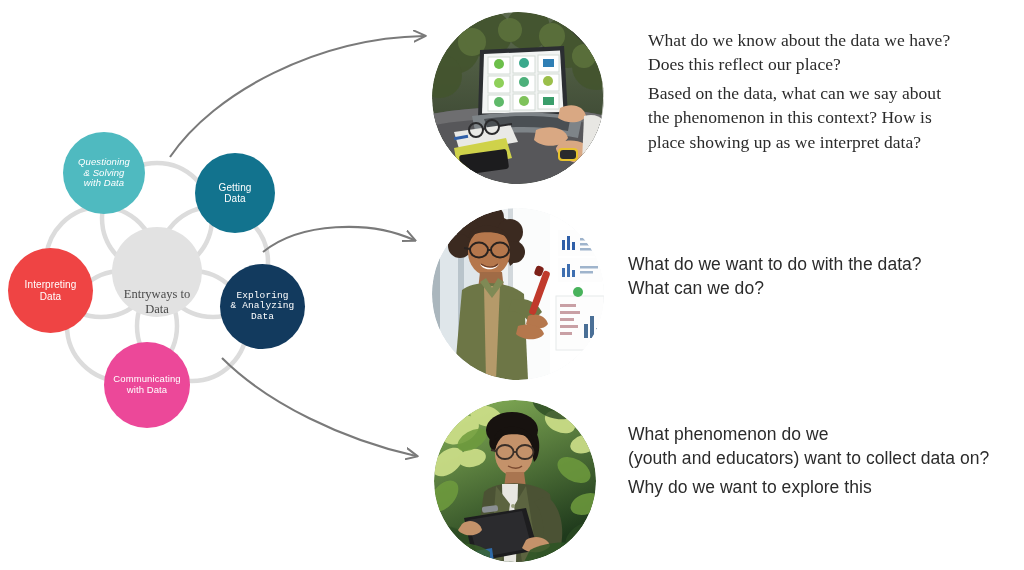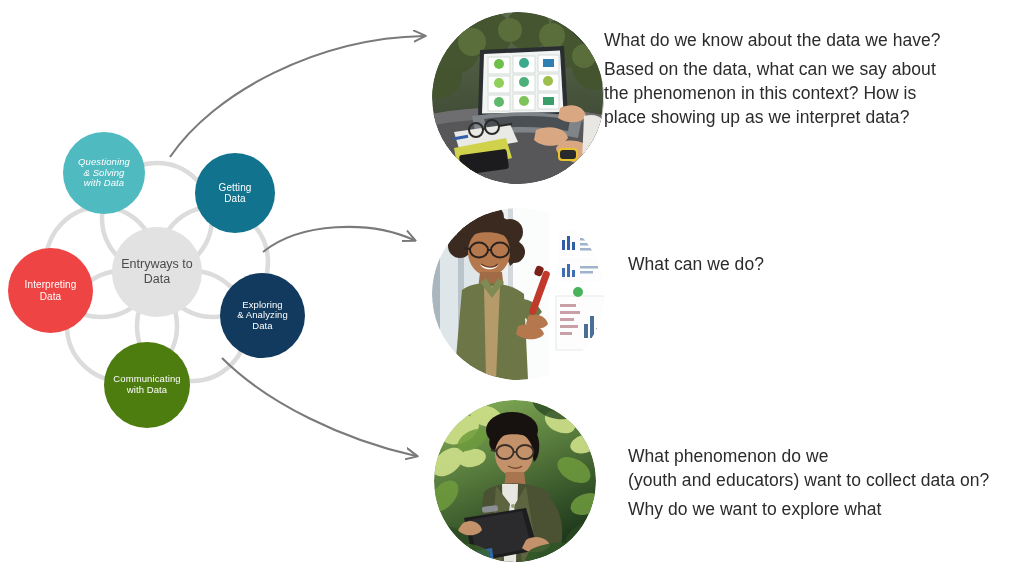--- a/index.html
+++ b/index.html
@@ -47,25 +47,26 @@
     letter-spacing: 0.1px;
     box-sizing: border-box;
   }
   .bubble span { display: block; }
 
   .bubble-center {
     position: absolute;
     border-radius: 50%;
     background: #e2e2e2;
     display: flex;
-    align-items: center;
+    align-items: flex-end;
     justify-content: center;
     text-align: center;
     color: #4a4a4a;
     line-height: 1.2;
+    font-family: Liberation Serif, serif;
   }
 
   
   #arrows {
     position: absolute;
     left: 0; top: 0;
     width: 1024px;
     height: 570px;
     pointer-events: none;
   }
@@ -120,29 +121,29 @@
       </div>
     </div>
 
     <div class="bubble" style="left:195px; top:43px; width:80px; height:80px; background:#12738e; font-size:10px;">
       <div>
         <span>Getting</span>
         <span>Data</span>
       </div>
     </div>
 
-    <div class="bubble" style="left:220px; top:163px; width:85px; height:85px; background:#123a5e; font-size:9.5px;">
+    <div class="bubble" style="left:220px; top:154px; width:85px; height:85px; background:#123a5e; font-size:9.5px;font-family:Liberation Mono, monospace;">
       <div>
         <span>Exploring</span>
         <span>&amp; Analyzing</span>
         <span>Data</span>
       </div>
     </div>
 
-    <div class="bubble" style="left:104px; top:232px; width:86px; height:86px; background:#4d7c0f; font-size:9.5px;">
+    <div class="bubble" style="left:104px; top:232px; width:86px; height:86px; background:#ec4899; font-size:9.5px;">
       <div>
         <span>Communicating</span>
         <span>with Data</span>
       </div>
     </div>
 
     <div class="bubble" style="left:8px; top:138px; width:85px; height:85px; background:#ef4444; font-size:10px;">
       <div>
         <span>Interpreting</span>
         <span>Data</span>
@@ -411,30 +412,32 @@
 
         <path d="M28 124 C 36 118, 46 122, 48 130 C 42 138, 28 136, 24 130 Z" fill="#c4926a"></path>
         <path d="M92 140 C 102 134, 114 138, 116 146 C 110 154, 94 154, 88 148 Z" fill="#c4926a"></path>
 
         <path d="M96 150 C 120 138, 150 142, 162 152 L162 162 L90 162 Z" fill="#2d5524" opacity="0.85"></path>
         <path d="M0 150 C 20 140, 44 142, 56 152 L56 162 L0 162 Z" fill="#3a6128" opacity="0.8"></path>
       </g>
     </svg>
   </div>
 
-  <div class="textblock" style="left:604px; top:28px; width:372px;">
+  <div class="textblock" style="left:648px; top:28px; width:372px;font-family:Liberation Serif, serif;">
     <p>What do we know about the data we have?</p>
+    <p>Does this reflect our place?</p>
     <p class="gap">Based on the data, what can we say about</p>
     <p>the phenomenon in this context? How is</p>
     <p>place showing up as we interpret data?</p>
   </div>
 
   <div class="textblock" style="left:628px; top:252px; width:372px;">
+    <p>What do we want to do with the data?</p>
     <p>What can we do?</p>
   </div>
 
-  <div class="textblock" style="left:628px; top:444px; width:390px;">
+  <div class="textblock" style="left:628px; top:422px; width:390px;">
     <p>What phenomenon do we</p>
     <p>(youth and educators) want to collect data on?</p>
-    <p class="gap">Why do we want to explore what</p>
+    <p class="gap">Why do we want to explore this</p>
   </div>
 
 </div>
 
 </body></html>

